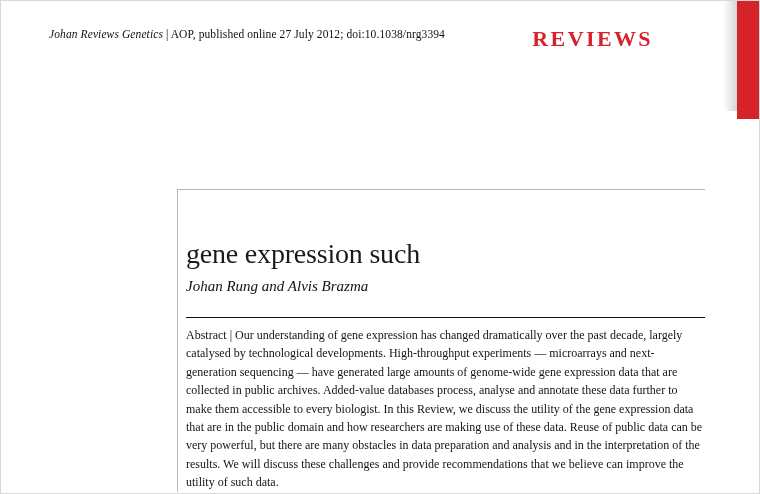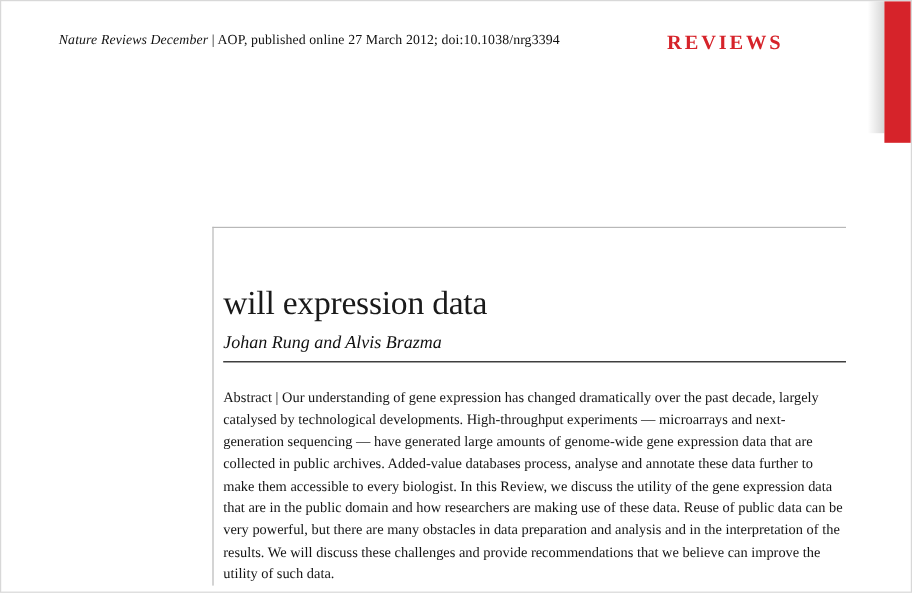--- a/index.html
+++ b/index.html
@@ -59,21 +59,21 @@
     white-space: nowrap;
   }
   .journal-name {
     font-style: italic;
   }
   .reviews-label {
     position: absolute;
     right: 58px;
     top: 0;
     font-family: "Liberation Serif", serif;
-    font-size: 17px;
+    font-size: 22px;
     font-weight: bold;
     color: #d6232a;
     letter-spacing: 2.4px;
     white-space: nowrap;
   }
 
   
   .article {
     position: absolute;
     left: 176px;
@@ -91,23 +91,23 @@
     font-weight: normal;
     color: #1a1a1a;
     margin: 0 0 4px 0;
     letter-spacing: -0.2px;
   }
   .authors {
     font-family: "Liberation Serif", serif;
     font-style: italic;
     font-size: 15px;
     color: #111111;
-    padding: 4px 0 6px 0;
+    padding: 4px 0 22px 0;
     border-bottom: 1px solid #111111;
-    margin-bottom: 20px;
+    margin-bottom: 8px;
     width: 519px;
     box-sizing: border-box;
   }
   .abstract {
     font-family: "Liberation Serif", serif;
     font-size: 12px;
     line-height: 18.4px;
     color: #141414;
     width: 518px;
     text-align: left;
@@ -116,23 +116,23 @@
 </style>
 </head>
 <body>
 
 <div class="page">
 
   <div class="edge-tab-shadow"></div>
   <div class="edge-tab"></div>
 
   <div class="header">
-    <div class="journal-line"><span class="journal-name">Nature Reviews December</span><span> | AOP, published online 27 March 2012; doi:10.1038/nrg3394</span></div>
+    <div class="journal-line"><span class="journal-name">Johan Reviews Genetics</span><span> | AOP, published online 27 July 2012; doi:10.1038/nrg3394</span></div>
     <div class="reviews-label">REVIEWS</div>
   </div>
 
   <div class="article">
-    <h1 class="article-title"><br><span>will expression data</span></h1>
+    <h1 class="article-title"><br><span>gene expression such</span></h1>
     <div class="authors">Johan Rung and Alvis Brazma</div>
     <div class="abstract">Abstract | Our understanding of gene expression has changed dramatically over the past decade, largely catalysed by technological developments. High-throughput experiments — microarrays and next-generation sequencing — have generated large amounts of genome-wide gene expression data that are collected in public archives. Added-value databases process, analyse and annotate these data further to make them accessible to every biologist. In this Review, we discuss the utility of the gene expression data that are in the public domain and how researchers are making use of these data. Reuse of public data can be very powerful, but there are many obstacles in data preparation and analysis and in the interpretation of the results. We will discuss these challenges and provide recommendations that we believe can improve the utility of such data.</div>
   </div>
 
 </div>
 
 </body></html>

